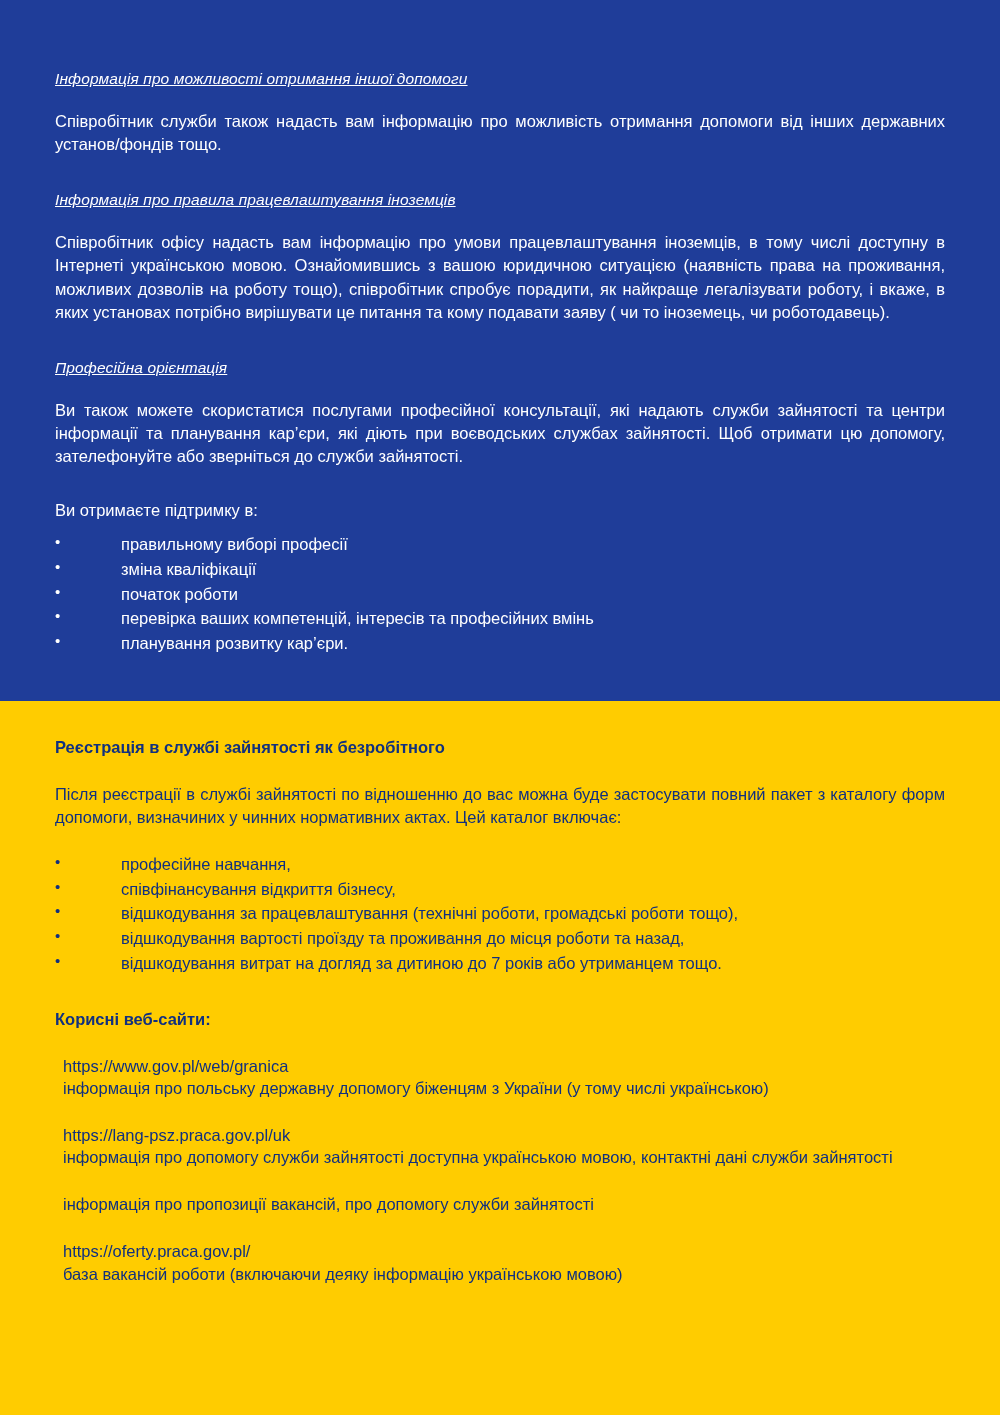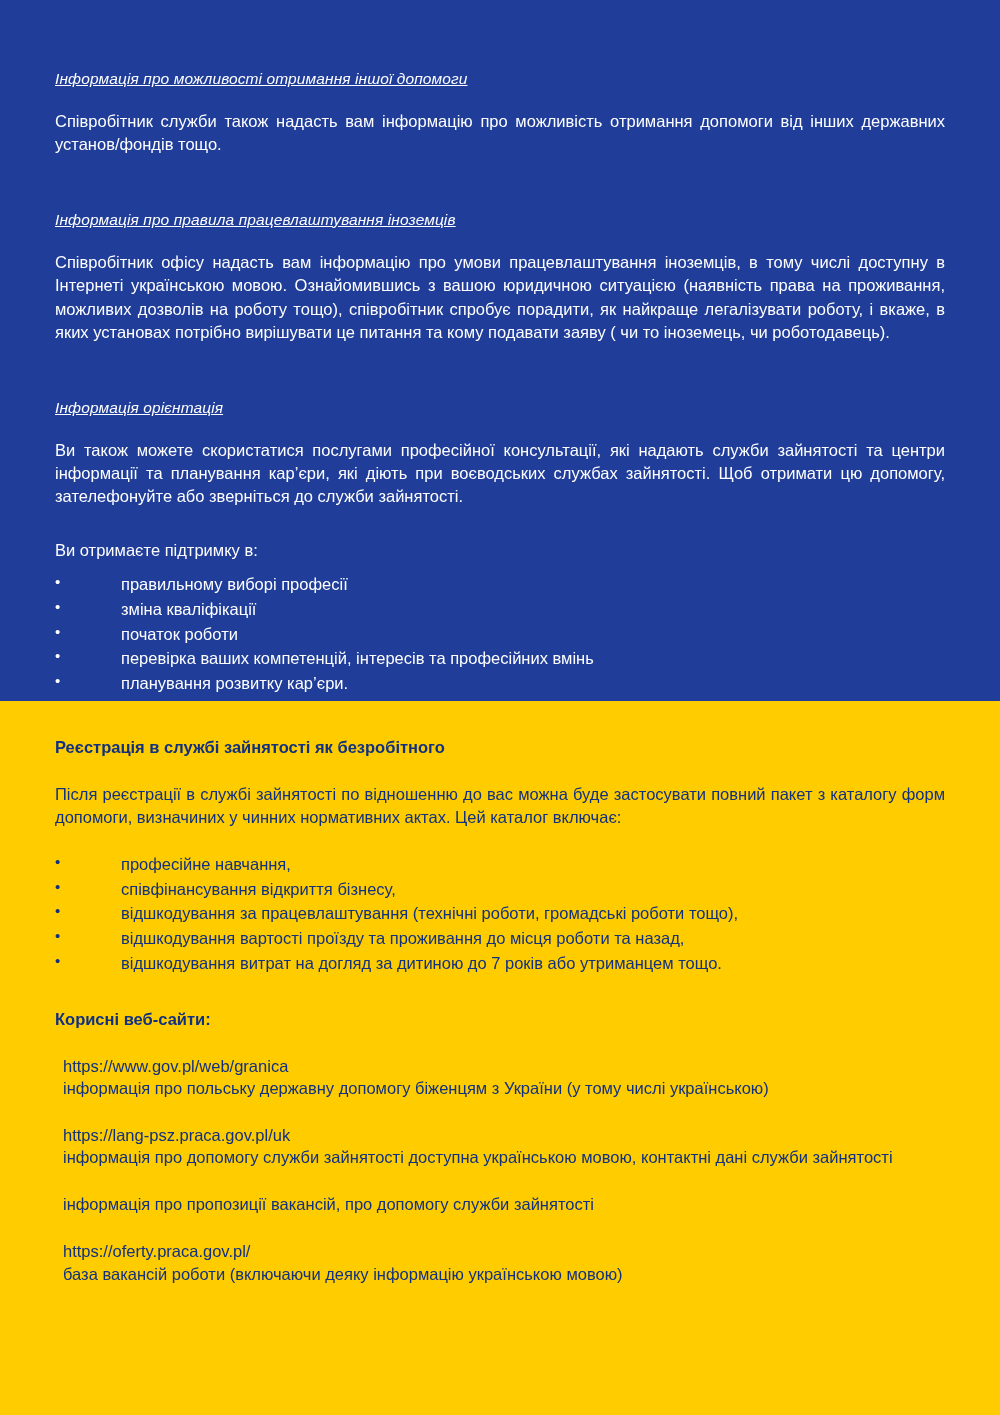--- a/index.html
+++ b/index.html
@@ -37,21 +37,21 @@
   }
   h3.subhead {
     font-size: 15.5px;
     font-weight: normal;
     font-style: italic;
     text-decoration: underline;
     margin: 0 0 22px 0;
     letter-spacing: 0.1px;
   }
   h3.subhead.spaced-top {
-    margin-top: 54px;
+    margin-top: 34px;
   }
   p.body {
     font-size: 16.5px;
     line-height: 1.42;
     text-align: justify;
     margin: 0 0 22px 0;
   }
   .lead {
     font-size: 16.5px;
     line-height: 1.42;
@@ -120,21 +120,21 @@
 <div class="page">
 
   <div class="section-blue">
 
     <h3 class="subhead">Інформація про можливості отримання іншої допомоги</h3>
     <p class="body">Співробітник служби також надасть вам інформацію про можливість отримання допомоги від інших державних установ/фондів тощо.</p>
 
     <h3 class="subhead spaced-top">Інформація про правила працевлаштування іноземців</h3>
     <p class="body">Співробітник офісу надасть вам інформацію про умови працевлаштування іноземців, в тому числі доступну в Інтернеті українською мовою. Ознайомившись з вашою юридичною ситуацією (наявність права на проживання, можливих дозволів на роботу тощо), співробітник спробує порадити, як найкраще легалізувати роботу, і вкаже, в яких установах потрібно вирішувати це питання та кому подавати заяву ( чи то іноземець, чи роботодавець).</p>
 
-    <h3 class="subhead spaced-top">Інформація орієнтація</h3>
+    <h3 class="subhead spaced-top">Професійна орієнтація</h3>
     <p class="body">Ви також можете скористатися послугами професійної консультації, які надають служби зайнятості та центри інформації та планування кар’єри, які діють при воєводських службах зайнятості. Щоб отримати цю допомогу, зателефонуйте або зверніться до служби зайнятості.</p>
 
     <div class="lead">Ви отримаєте підтримку в:</div>
 
     <ul class="bullets">
       <li>правильному виборі професії</li>
       <li>зміна кваліфікації</li>
       <li>початок роботи</li>
       <li>перевірка ваших компетенцій, інтересів та професійних вмінь</li>
       <li>планування розвитку кар’єри.</li>

